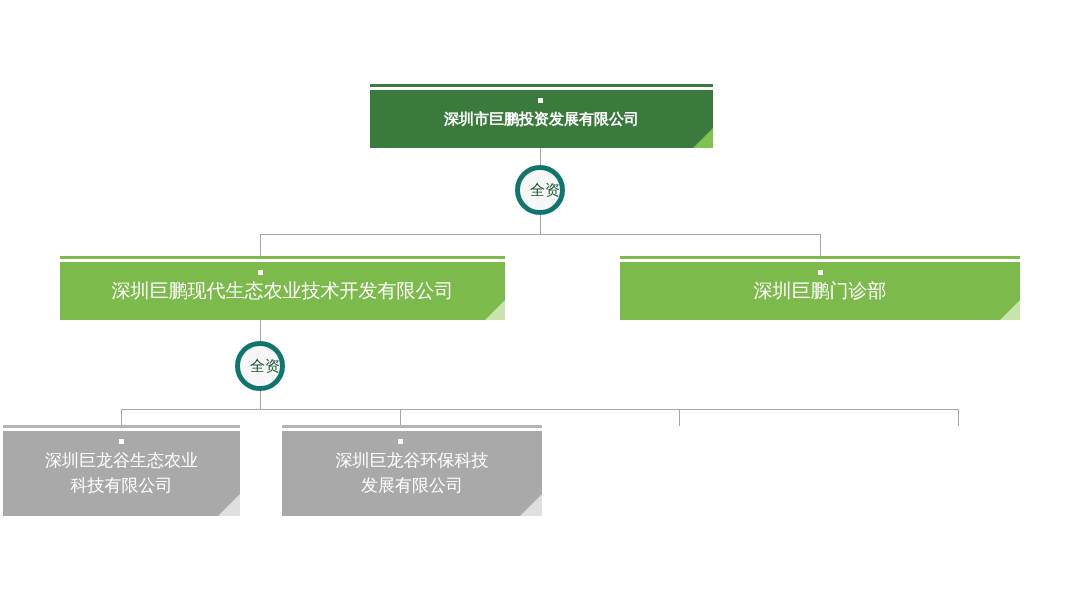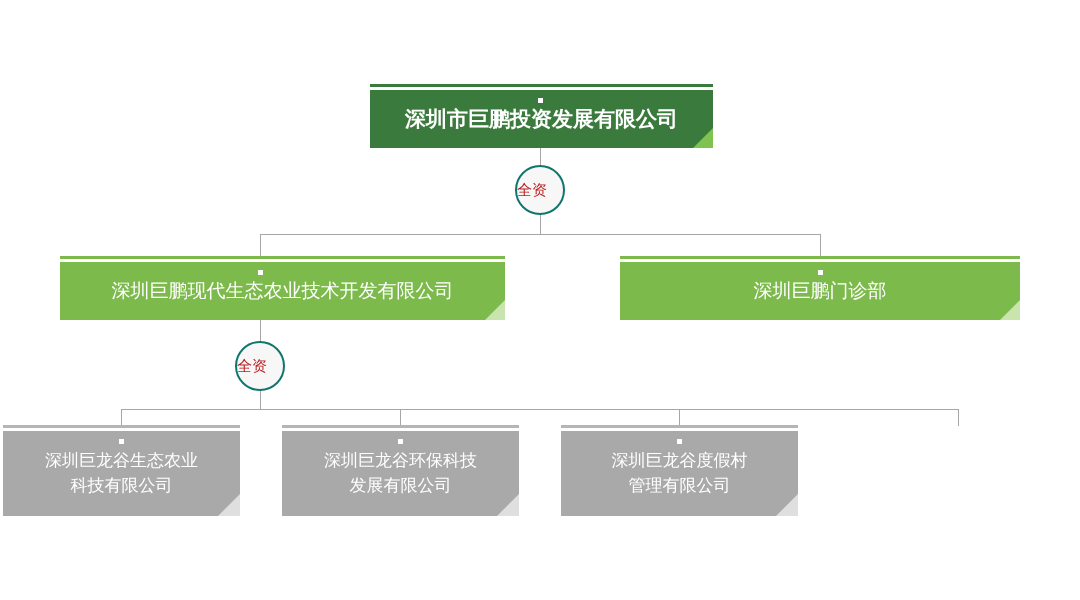--- a/index.html
+++ b/index.html
@@ -16,41 +16,41 @@
     position:absolute;left:0;top:6px;width:100%;
     display:flex;align-items:center;justify-content:center;
     text-align:center;color:#ffffff;
     white-space:pre-line;
     box-sizing:border-box;
   }
   .fold{position:absolute;right:0;bottom:0;width:0;height:0;border-style:solid;}
 
   
   .root .strip{background:#3a7a3c;}
-  .root .box{height:58px;background:#3a7a3c;font-size:21px;font-weight:bold;}
+  .root .box{height:58px;background:#3a7a3c;font-size:15px;font-weight:bold;}
   .root .fold{border-width:0 0 20px 20px;border-color:transparent transparent #7fc24f transparent;}
 
   
   .green .strip{background:#7dba4c;}
   .green .box{height:58px;background:#7dba4c;font-size:19px;}
   .green .fold{border-width:0 0 20px 20px;border-color:transparent transparent #c9e4ad transparent;}
 
   
   .gray .strip{background:#b5b5b5;}
   .gray .box{height:85px;background:#a9a9a9;font-size:17px;line-height:1.45;}
   .gray .fold{border-width:0 0 22px 22px;border-color:transparent transparent #dfdfdf transparent;}
 
   .vline{position:absolute;width:1px;background:#a6a6a6;}
   .hline{position:absolute;height:1px;background:#a6a6a6;}
 
   .badge{
     position:absolute;width:50px;height:50px;border-radius:50%;
-    background:#f7f7f7;border:2px solid #0f766e;box-sizing:border-box;
-    display:flex;align-items:center;justify-content:flex-start;
-    font-size:15px;color:#b91c1c;
+    background:#f7f7f7;border:5px solid #0f766e;box-sizing:border-box;
+    display:flex;align-items:center;justify-content:flex-end;
+    font-size:15px;color:#14532d;
   }
   .dot{position:absolute;width:5px;height:5px;background:#ffffff;}
 </style>
 </head>
 <body>
 
 <div id="canvas">
 
   <div class="vline" style="left:540px;top:148px;height:18px;"></div>
   <div class="vline" style="left:540px;top:214px;height:21px;"></div>
@@ -89,30 +89,24 @@
     <div class="box">深圳巨鹏门诊部</div>
     <div class="fold"></div>
   </div>
 
   <div class="node gray" style="left:3px;top:425px;width:237px;height:91px;">
     <div class="strip"></div>
     <div class="box">深圳巨龙谷生态农业
 科技有限公司</div>
     <div class="fold"></div>
   </div>
-  <div class="node gray" style="left:282px;top:425px;width:237px;height:91px;">
+  <div class="node gray" style="left:282px;top:425px;width:260px;height:91px;">
     <div class="strip"></div>
     <div class="box">深圳巨龙谷环保科技
 发展有限公司</div>
-    <div class="fold"></div>
-  </div>
-  <div class="node gray" style="left:561px;top:425px;width:237px;height:91px;">
-    <div class="strip"></div>
-    <div class="box">深圳巨龙谷度假村
-管理有限公司</div>
     <div class="fold"></div>
   </div>
 
   <div class="dot" style="left:538px;top:98px;"></div>
   <div class="dot" style="left:258px;top:270px;"></div>
   <div class="dot" style="left:818px;top:270px;"></div>
   <div class="dot" style="left:119px;top:439px;"></div>
   <div class="dot" style="left:398px;top:439px;"></div>
   <div class="dot" style="left:677px;top:439px;"></div>
   <div class="dot" style="left:956px;top:439px;"></div>

